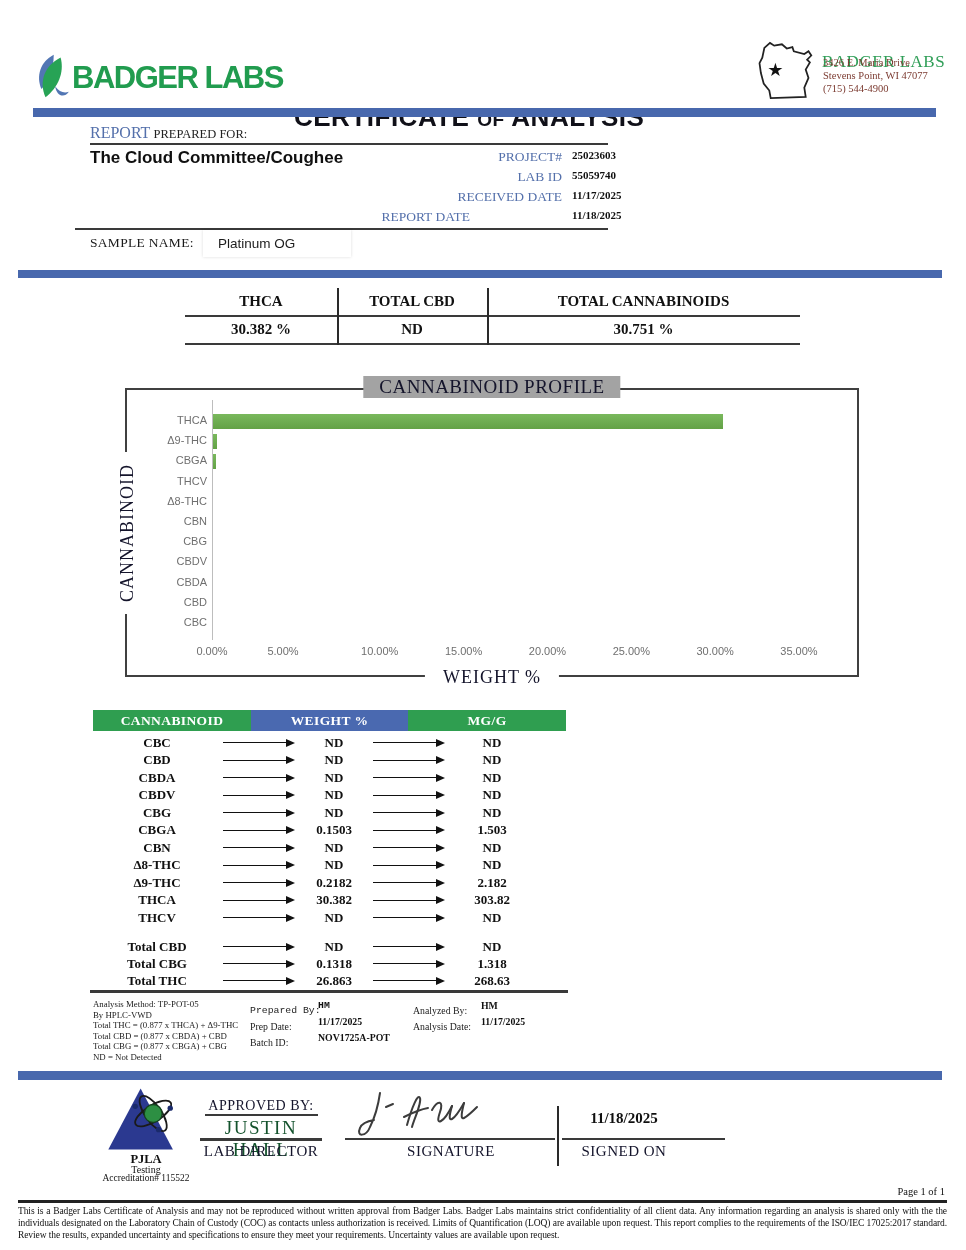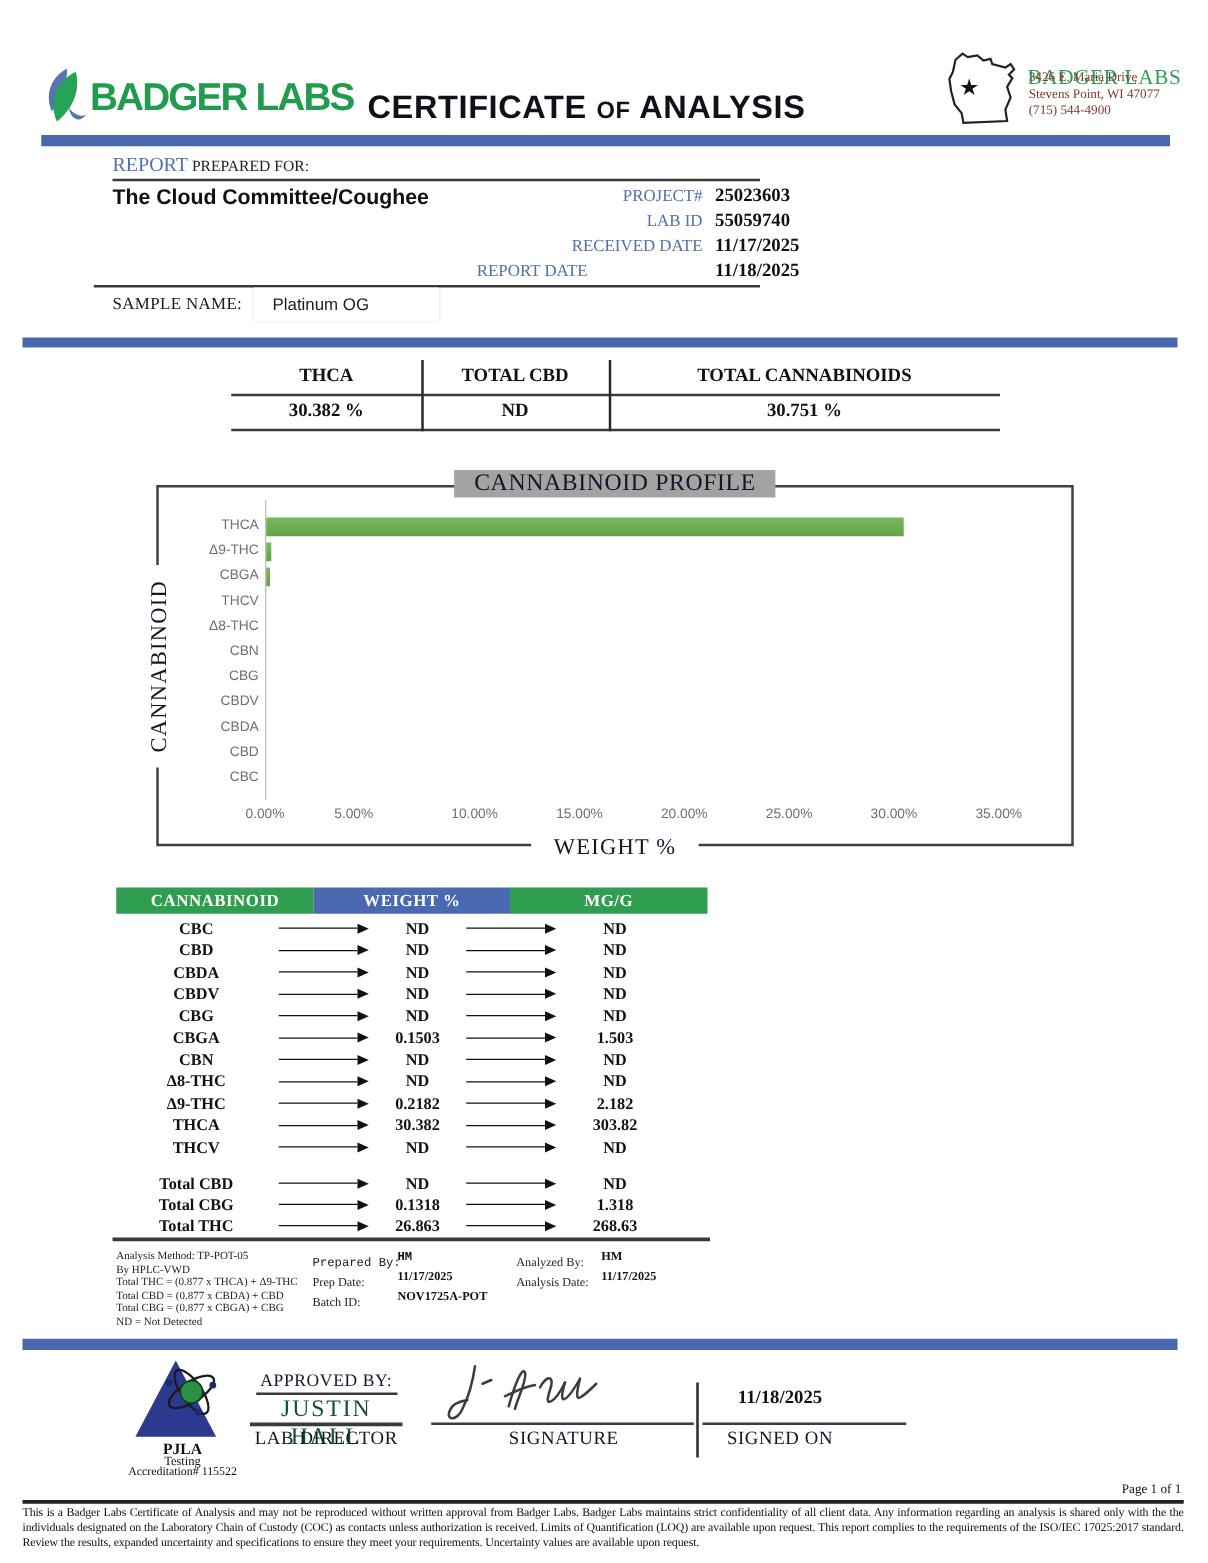--- a/index.html
+++ b/index.html
@@ -4,33 +4,33 @@
 <style>
   html,body{margin:0;padding:0;background:#fff;}
   .page{position:relative;width:966px;height:1250px;background:#fff;overflow:hidden;
         font-family:"Liberation Serif", serif;color:#111;}
   .abs{position:absolute;}
 
   
   .logo-text{font-family:"Liberation Sans",sans-serif;font-weight:bold;font-size:31px;
              letter-spacing:-1.5px;color:#219c4f;}
   .coa-title{font-family:"Liberation Sans",sans-serif;font-weight:bold;font-size:26px;
-             letter-spacing:.5px;color:#101018;white-space:nowrap;}
+             letter-spacing:.5px;color:#101018;white-space:nowrap;margin-top:32px;}
   .coa-title .ofsmall{font-size:19px;}
   .lab-name{font-size:17px;color:#2f9e57;letter-spacing:.5px;}
   .lab-addr{font-size:10.5px;line-height:13px;color:#7b3a30;}
 
   .bluebar{background:#4868ad;}
 
   .rep-blue{color:#5470ab;font-size:16px;}
   .rep-black{color:#222;font-size:12.5px;}
   .client{font-family:"Liberation Sans",sans-serif;font-weight:bold;font-size:17px;color:#101010;}
   .field-row{position:absolute;height:18px;}
   .field-label{position:absolute;right:404px;width:260px;text-align:right;color:#5470ab;font-size:13.5px;}
-  .field-value{position:absolute;left:572px;width:150px;font-weight:bold;font-size:15px;color:#101010;}
+  .field-value{position:absolute;left:572px;width:150px;font-weight:bold;font-size:11px;color:#101010;}
   .hline{position:absolute;background:#3a3a3a;}
   .sample-label{font-size:13.5px;color:#1a1a1a;letter-spacing:.3px;}
   .sticker{position:absolute;background:#fff;box-shadow:0 0 3px rgba(0,0,0,.14);}
   .sample-value{font-family:"Liberation Sans",sans-serif;font-size:13.5px;color:#1c1c1c;}
 
   
   .sum-cell{position:absolute;text-align:center;font-weight:bold;}
   .sum-head{font-size:15px;}
   .sum-val{font-size:15px;}
   .vline{position:absolute;background:#2a2a2a;}

